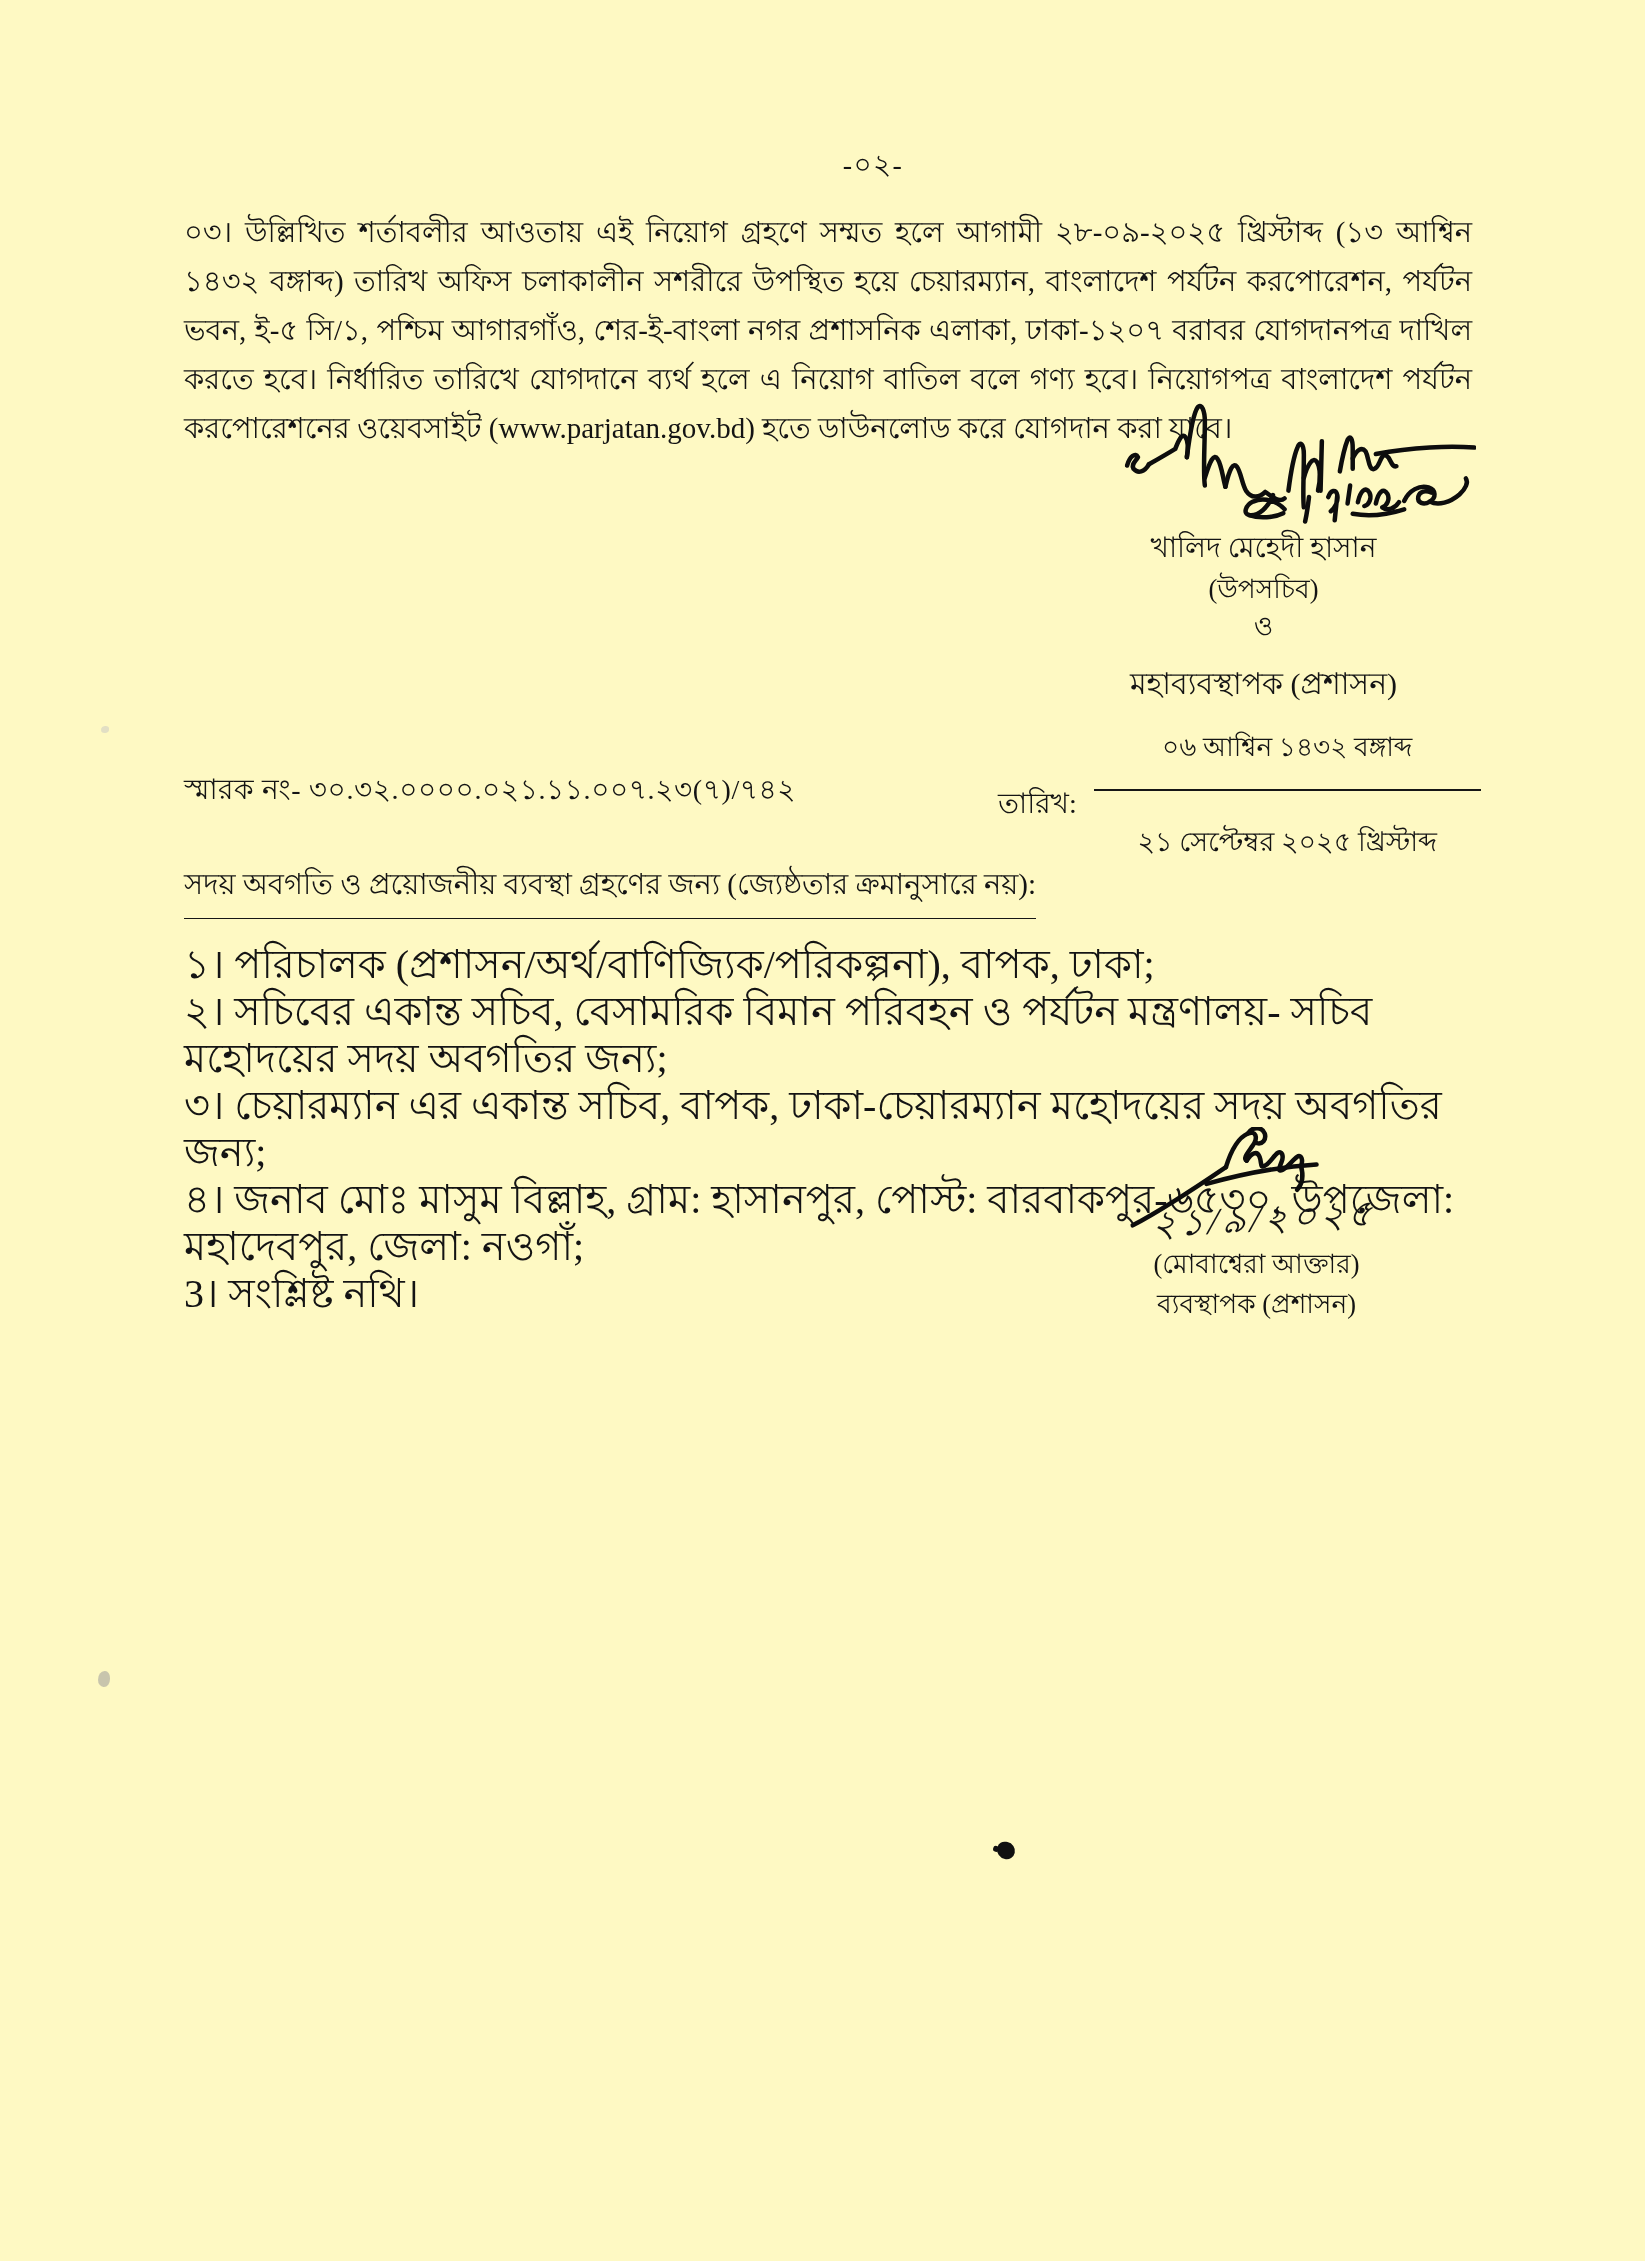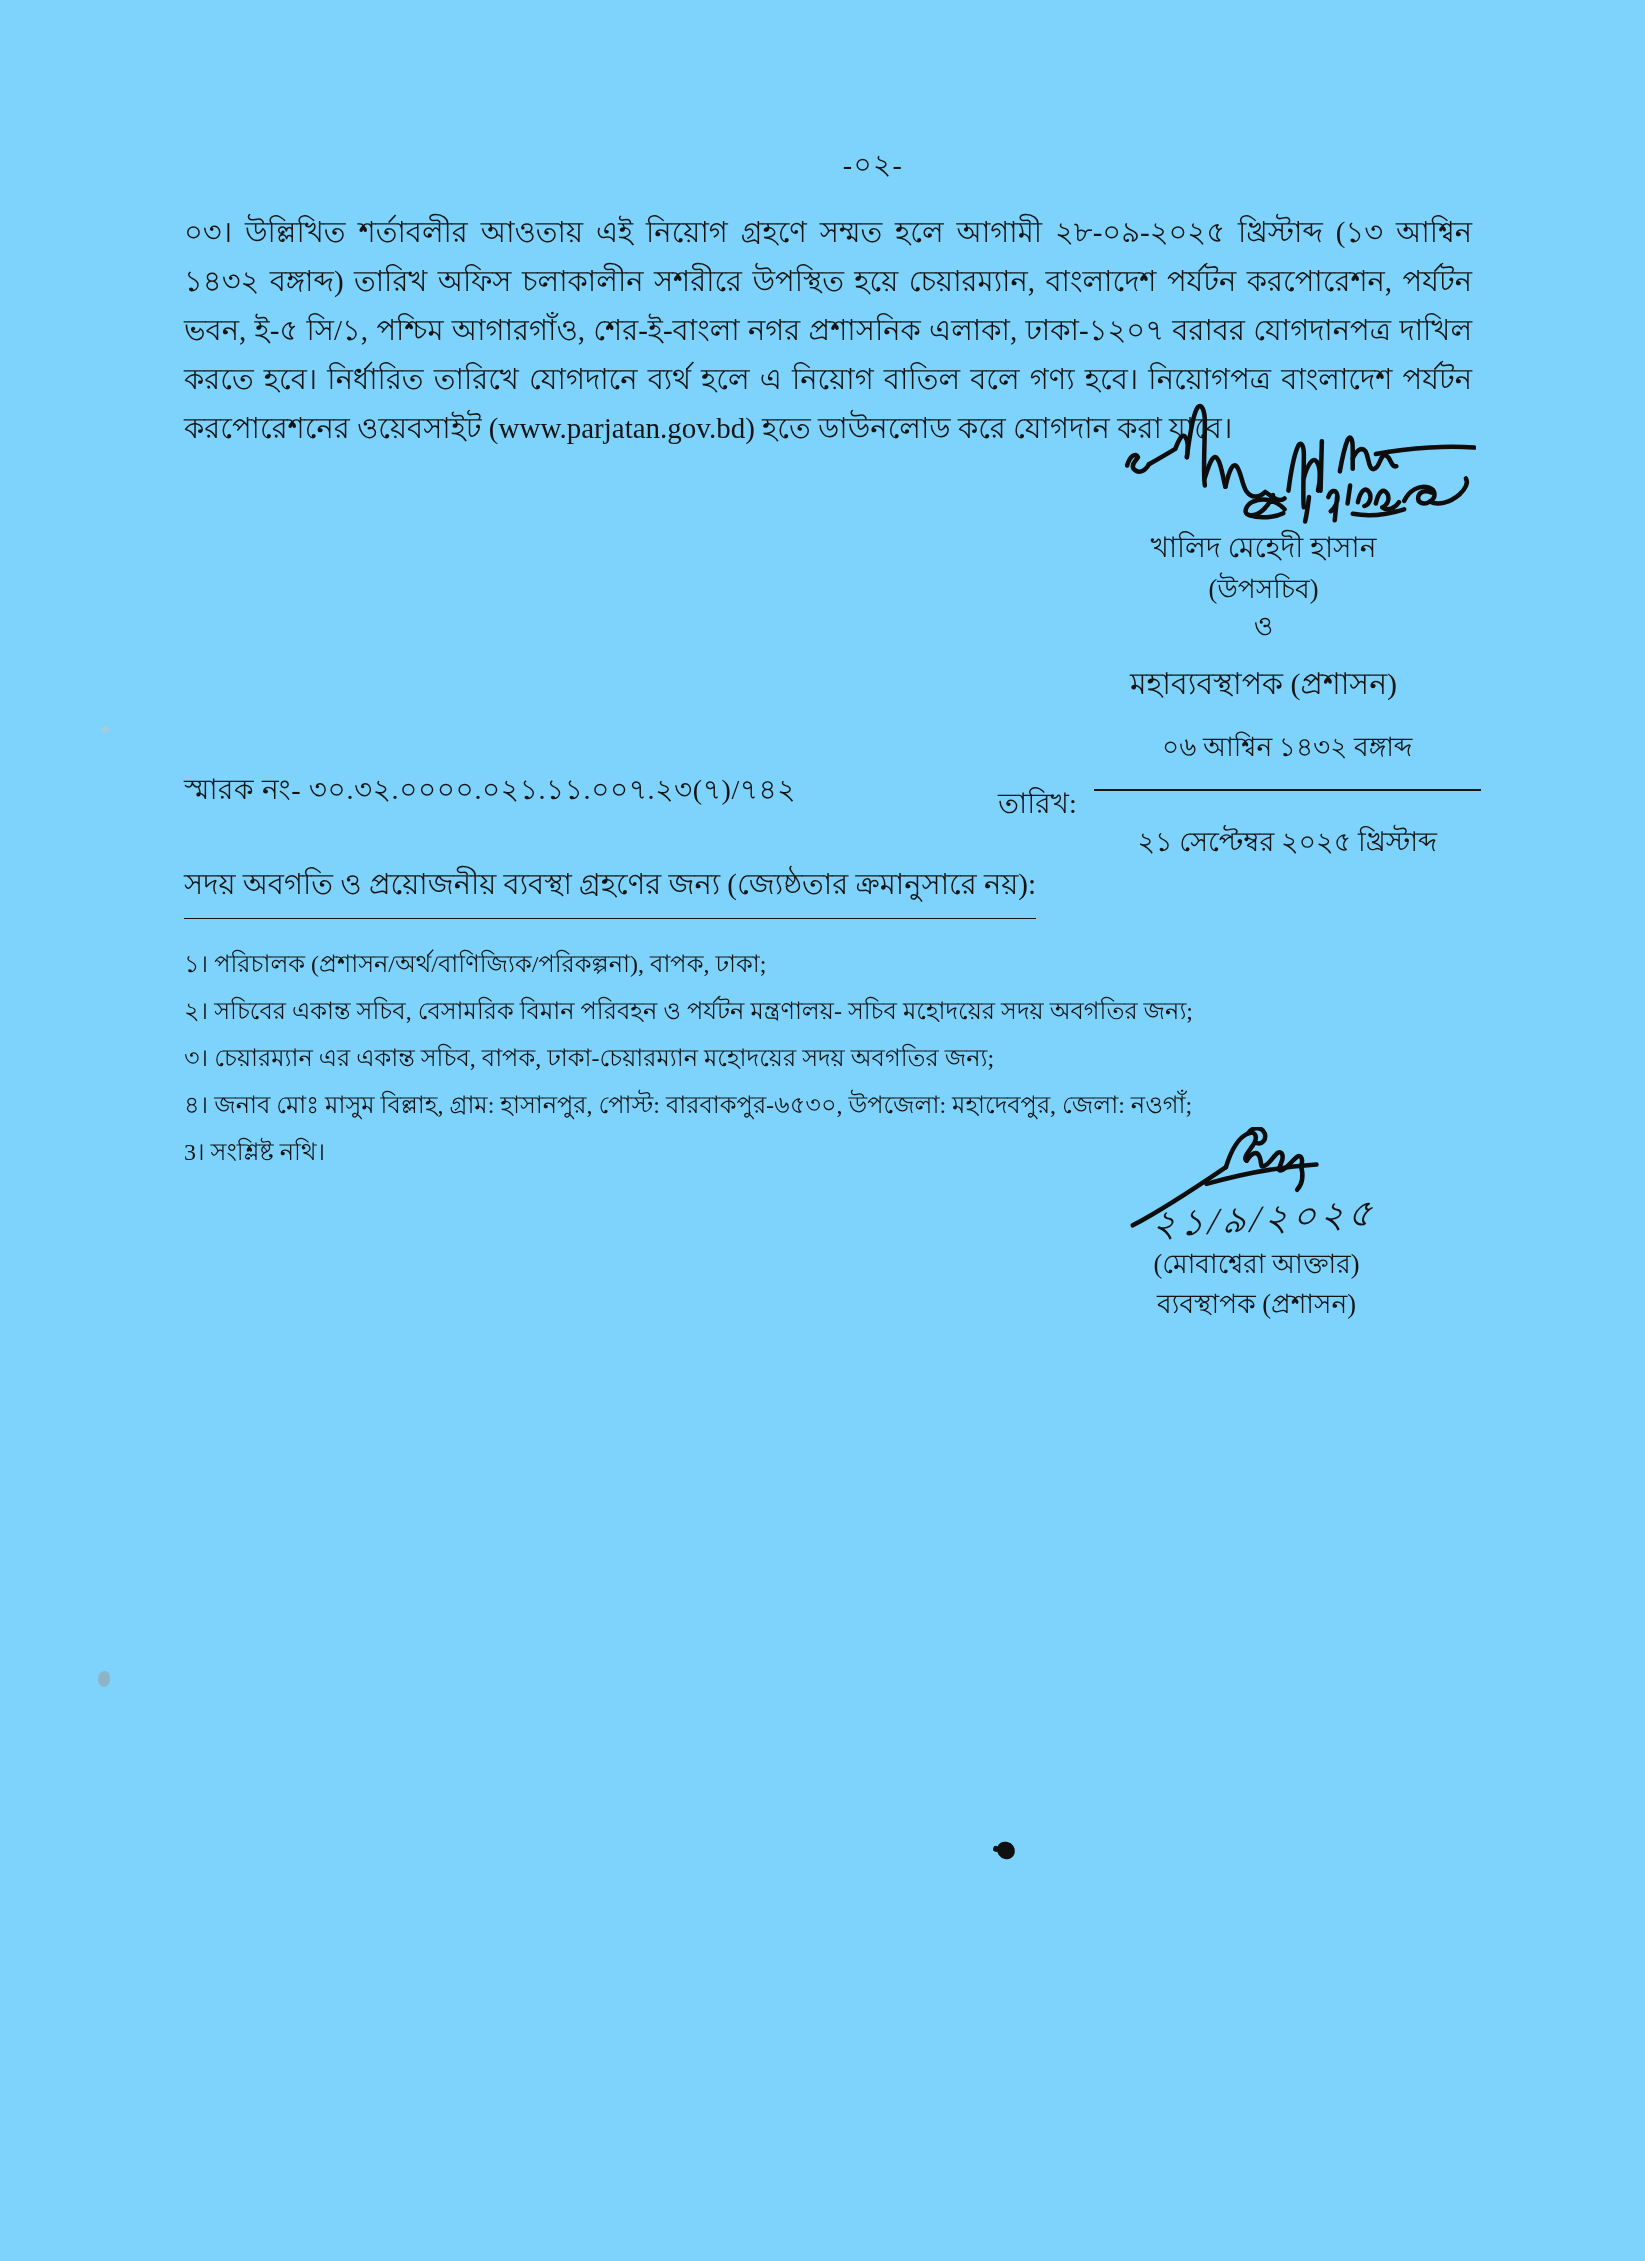--- a/index.html
+++ b/index.html
@@ -1,19 +1,19 @@
 <!DOCTYPE html>
 <html lang="bn" style="font-size:10.3px"><head>
 <meta charset="utf-8">
 <style>
   html,body{margin:0;padding:0;background:#ffffff;}
   .page{
     position:relative;
     width:1646px;height:2261px;
-    background:#7dd3fc;
+    background:#fef9c3;
     color:#141414;
     font-family:"Liberation Serif","DejaVu Serif",serif;
     overflow:hidden;
   }
   .page-number{
     position:absolute;top:143px;left:50%;
     transform:translateX(-50%);
     margin-left:50px;
     font-size:28px;letter-spacing:1.3px;
   }
@@ -55,21 +55,21 @@
   .date-bottom{font-size:27px;padding-top:18px;}
   
   .dist{position:absolute;left:184px;top:861px;width:1302px;}
   .dist-heading{
     display:inline-block;
     font-size:29px;
     border-bottom:1.9px solid #161616;
     padding-bottom:8px;
     margin:0 0 22px 0;
   }
-  .dist-item{font-size:24px;line-height:47px;}
+  .dist-item{font-size:40px;line-height:47px;}
   
   .ink-blot{
     position:absolute;left:997px;top:1842px;width:18px;height:17px;
     background:#101010;border-radius:46% 58% 52% 60%;
     transform:rotate(12deg);
   }
   .ink-blot::after{
     content:"";position:absolute;left:-4.5px;top:5.8px;width:6.4px;height:5.8px;
     background:#101010;border-radius:50%;
   }

